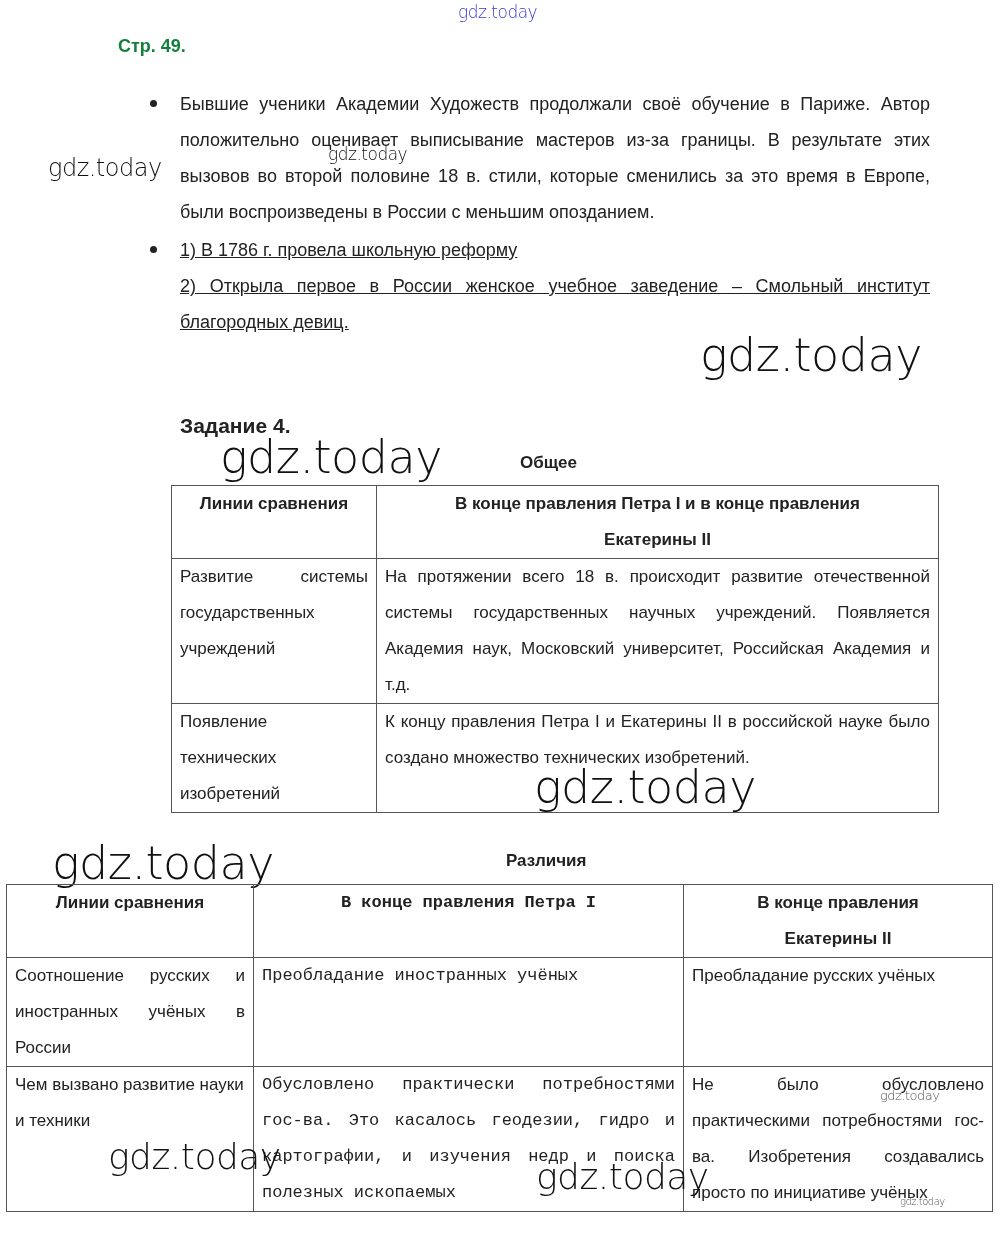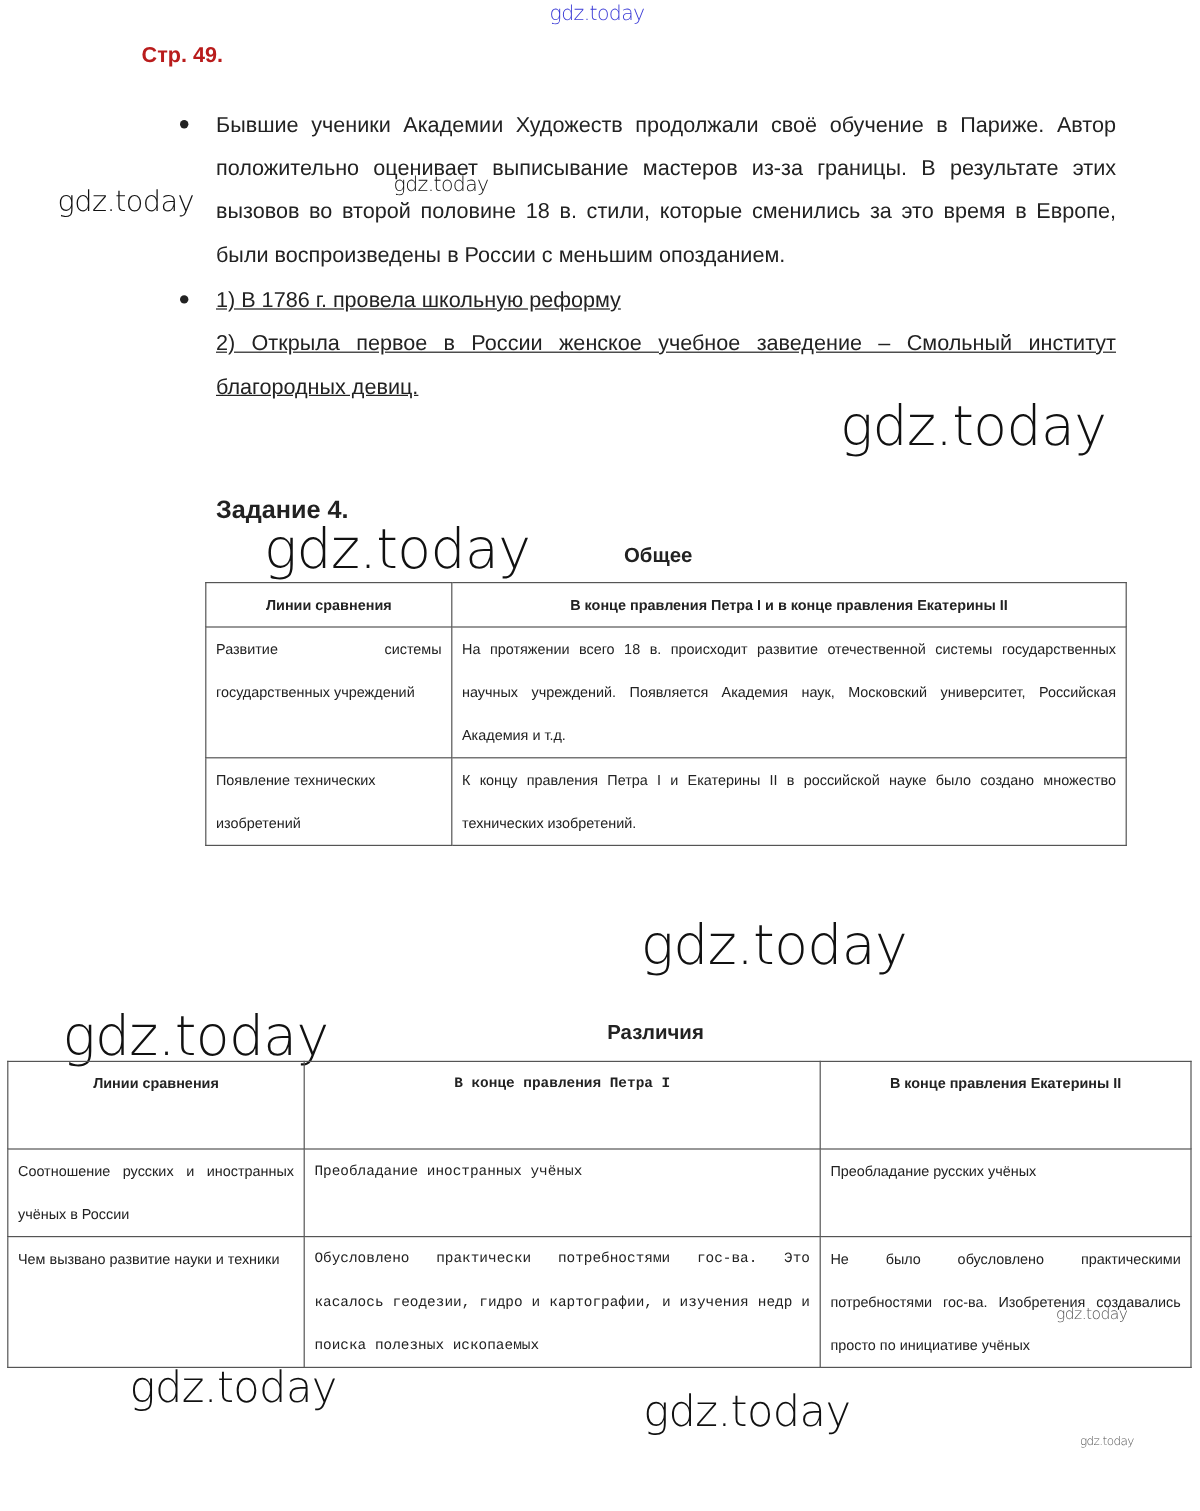--- a/index.html
+++ b/index.html
@@ -1,28 +1,28 @@
 <!DOCTYPE html>
 <html><head>
 <meta charset="utf-8">
 <style>
   html, body { margin: 0; padding: 0; background: #ffffff; }
   body {
     width: 1000px; height: 1259px; position: relative; overflow: hidden;
     font-family: "Liberation Sans", sans-serif; color: #222;
   }
   .abs { position: absolute; }
-  .page-title { left: 118px; top: 36px; font-size: 18px; font-weight: bold; color: #b91c1c; }
+  .page-title { left: 118px; top: 36px; font-size: 18px; font-weight: bold; color: #15803d; }
   .bullet-list { left: 140px; top: 86px; width: 790px; }
   .bullet-item { position: relative; padding-left: 40px; font-size: 18px; line-height: 36px; text-align: justify; }
   .bullet-dot { position: absolute; left: 10px; top: 14px; width: 7px; height: 7px; border-radius: 50%; background: #222; }
   .para { display: block; text-align: justify; text-align-last: left; }
   .task-title { left: 180px; top: 414px; font-size: 21px; font-weight: bold; }
   .caption { font-size: 17px; font-weight: bold; }
-  table { border-collapse: collapse; position: absolute; font-size: 12px; line-height: 36px; }
+  table { border-collapse: collapse; position: absolute; font-size: 17px; line-height: 36px; }
   td, th { border: 1px solid #555; vertical-align: top; padding: 0 8px; }
   th { font-weight: bold; text-align: center; }
   td { text-align: justify; }
   .t1 { left: 171px; top: 485px; width: 768px; }
   .t1 .c1 { width: 188px; }
   .t2 { left: 6px; top: 884px; width: 987px; }
   .t2 .c1 { width: 230px; }
   .t2 .c2 { width: 413px; font-family: Liberation Mono, monospace; }
   .wm { position: absolute; font-family: "DejaVu Sans", sans-serif; font-weight: 200; color: #111; letter-spacing: -0.5px; white-space: nowrap; pointer-events: none; }
   .wm-blue { color: #3b3bd6; }

